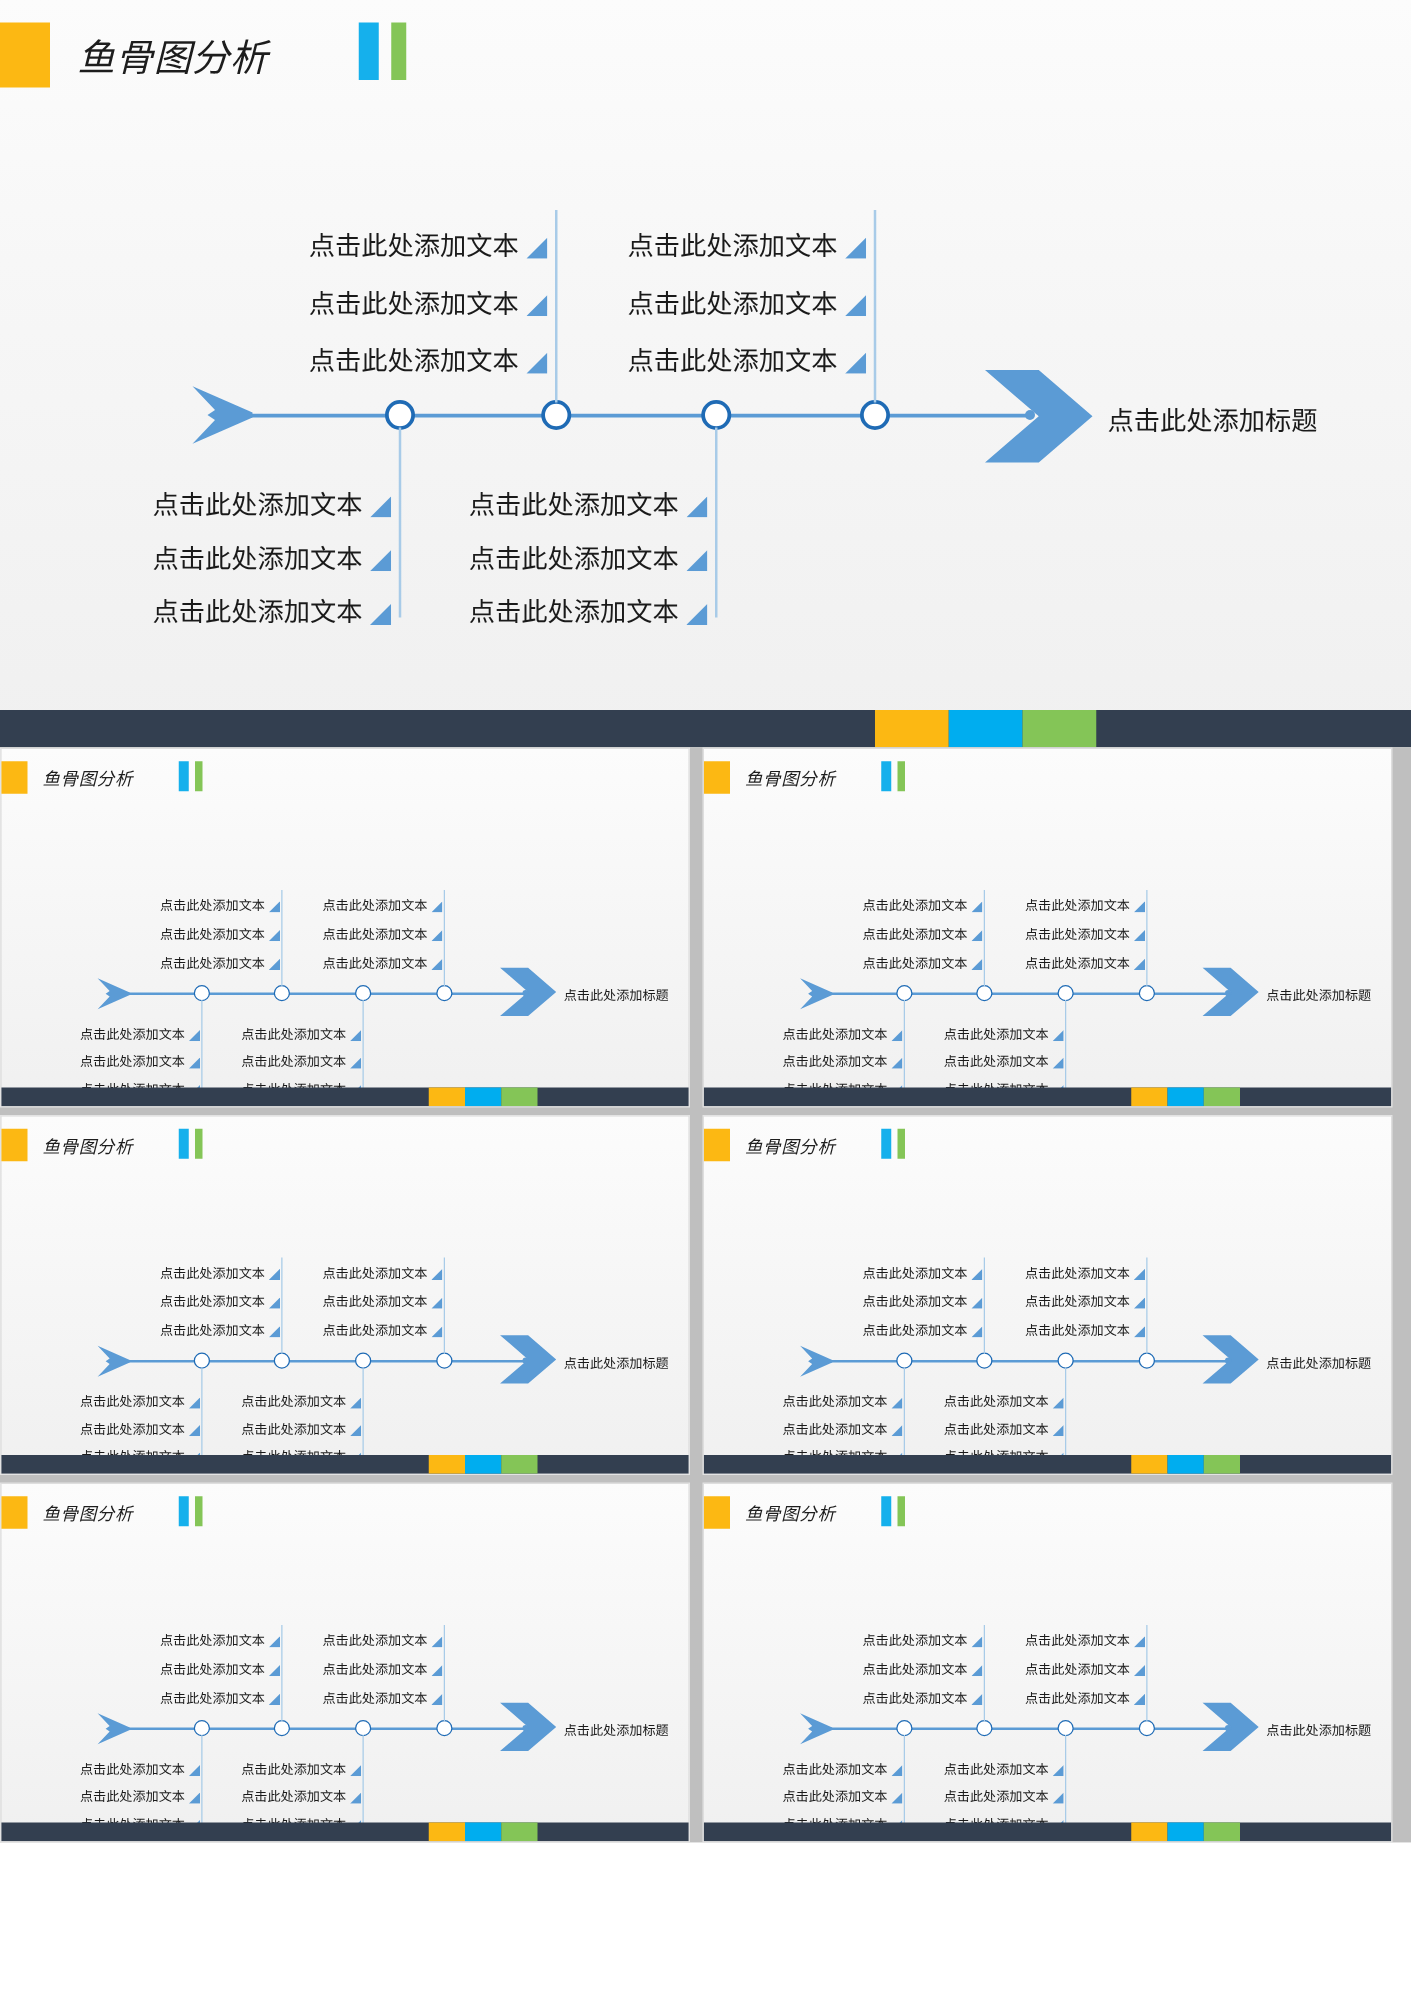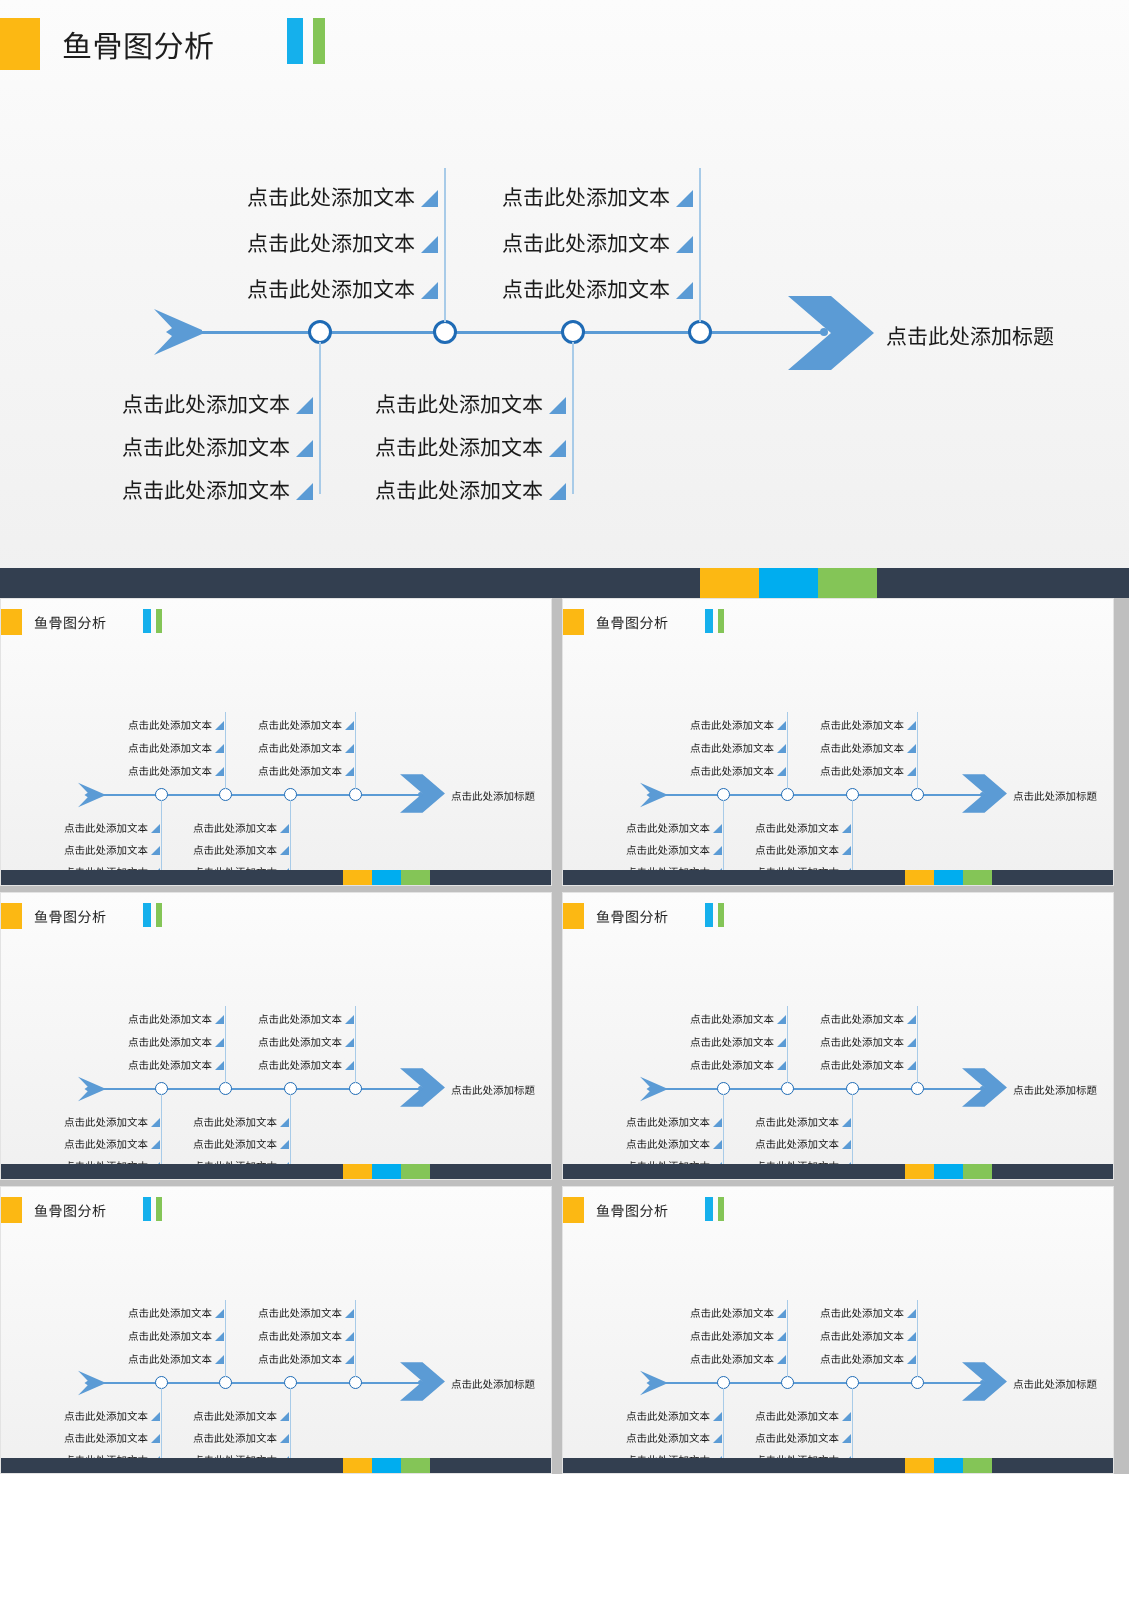--- a/index.html
+++ b/index.html
@@ -22,20 +22,21 @@
     position:absolute;
     display:flex;
     align-items:center;
   }
   .hdr-square{background:#fcb813;flex:none;}
   .hdr-title{
     color:#1d1d1d;
     white-space:nowrap;
     font-weight:400;
     letter-spacing:.5px;
+    font-style:italic;
   }
   .hdr-bars{display:flex;align-items:flex-start;flex:none;}
   .hdr-bar-blue{background:#15b0ec;}
   .hdr-bar-green{background:#84c557;}
 
   
   .fishbone{position:absolute;padding-left:44px;}
 
   .spine{
     position:absolute;

